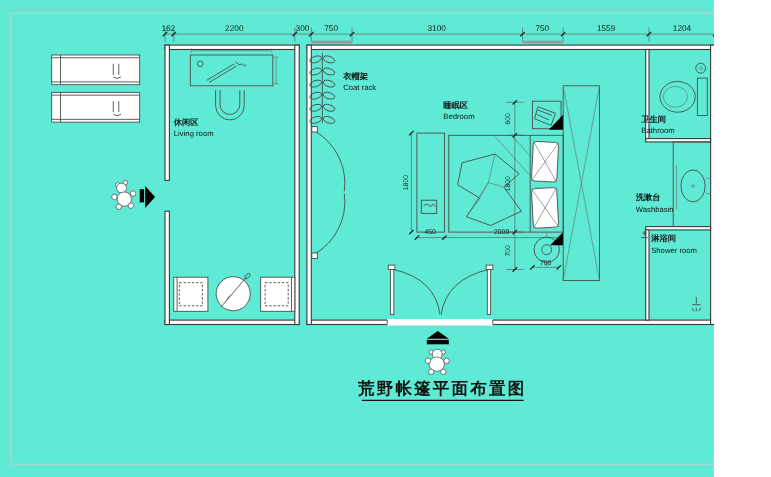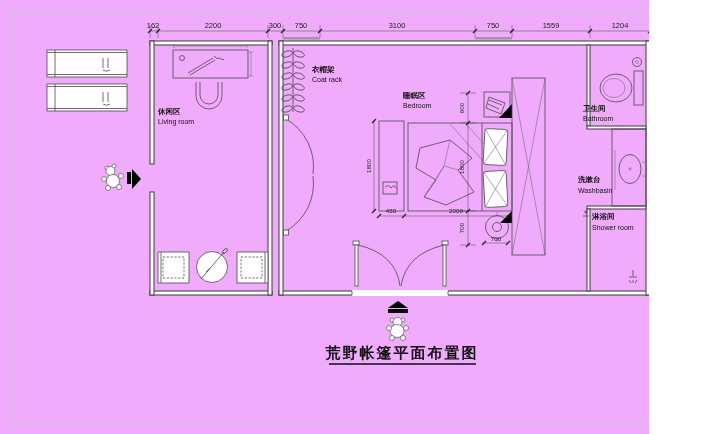--- a/index.html
+++ b/index.html
@@ -1,16 +1,16 @@
 <!DOCTYPE html>
 <html><head>
 <meta charset="utf-8">
 <style>
   html,body{margin:0;padding:0;background:#fff;}
-  .canvas{position:relative;width:649px;height:434px;background:#f0abfc;overflow:hidden;
+  .canvas{position:relative;width:649px;height:434px;background:#5eead4;overflow:hidden;
           font-family:"Liberation Sans",sans-serif;}
   svg{position:absolute;left:0;top:0;}
   .wall{fill:#ffffff;stroke:#3b3b3b;stroke-width:1;}
   .frame{fill:none;stroke:#c9c9c9;stroke-width:1;}
   .furn{fill:none;stroke:#4a4a4a;stroke-width:0.8;}
   .furnw{fill:#ffffff;stroke:#4a4a4a;stroke-width:0.8;}
   .thin{fill:none;stroke:#6a6a6a;stroke-width:0.55;}
   .dash{fill:none;stroke:#4a4a4a;stroke-width:0.8;stroke-dasharray:2.2,1.6;}
   .dim{fill:none;stroke:#555;stroke-width:0.55;}
   .tick{fill:none;stroke:#222;stroke-width:1.2;}

